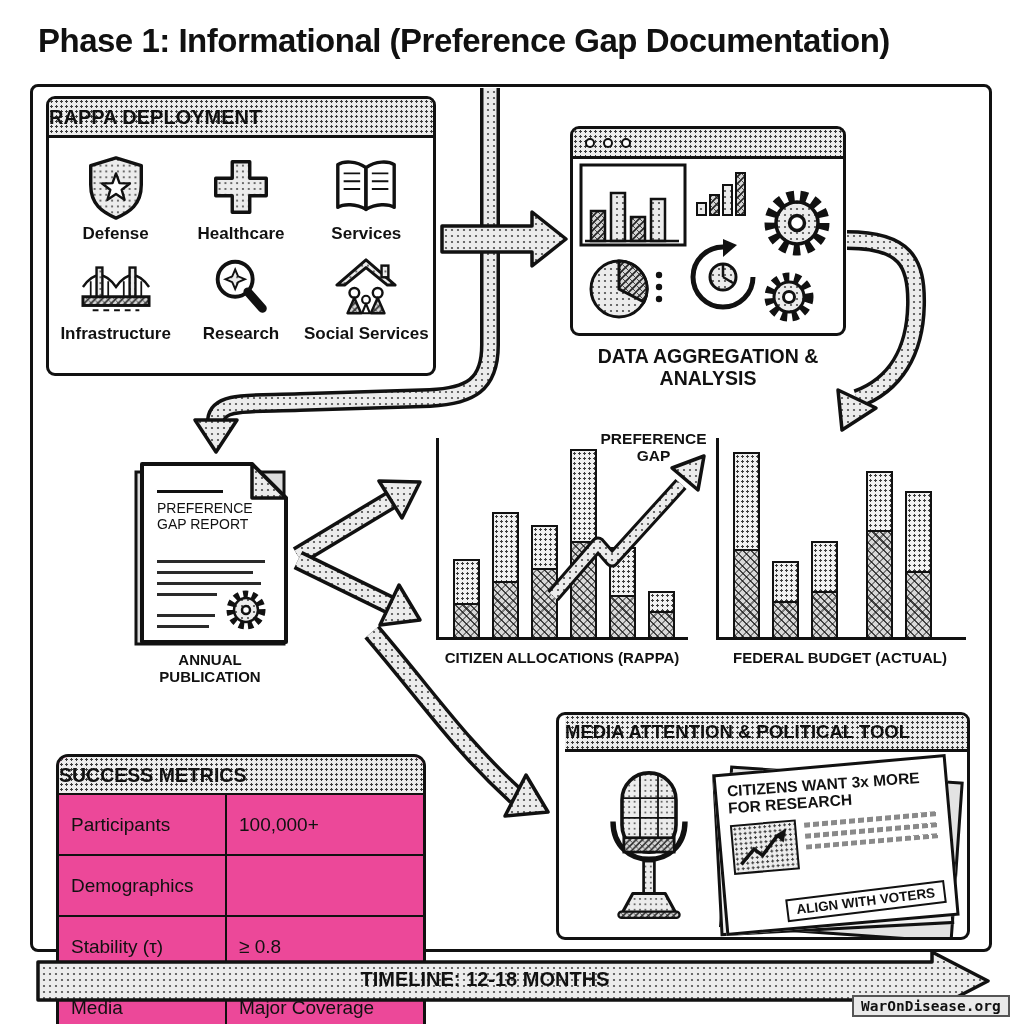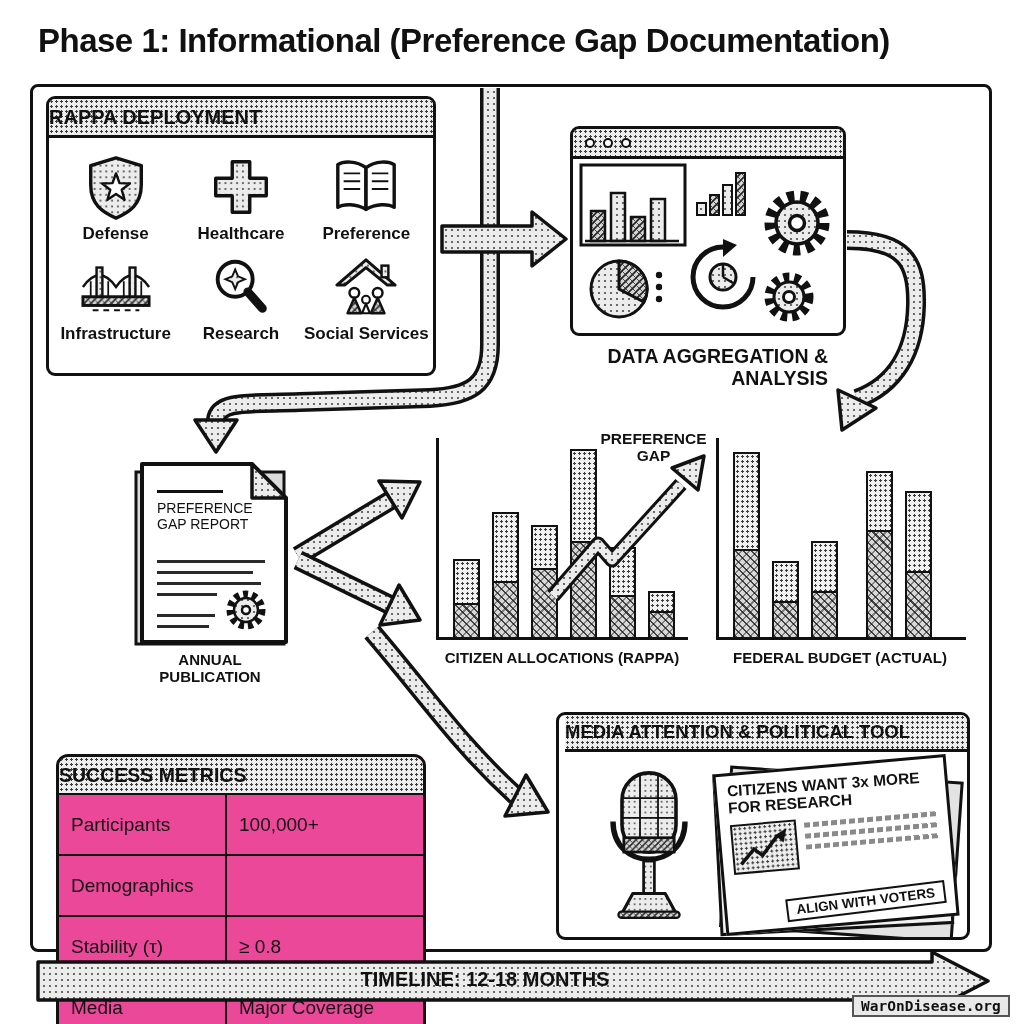--- a/index.html
+++ b/index.html
@@ -162,21 +162,21 @@
         <div class="cell-label">Healthcare</div>
       </div>
 
       <div class="cell">
         <svg viewBox="0 0 72 72">
           <path d="M36,16 C26,9 13,9 7,13 V57 C13,53 26,53 36,59 Z" fill="#fff" stroke="#111" stroke-width="3.5" stroke-linejoin="round"></path>
           <path d="M36,16 C46,9 59,9 65,13 V57 C59,53 46,53 36,59 Z" fill="#fff" stroke="#111" stroke-width="3.5" stroke-linejoin="round"></path>
           <path d="M13,22 H30 M13,30 H30 M13,38 H30 M42,22 H59 M42,30 H59 M42,38 H59" stroke="#111" stroke-width="2"></path>
           <path d="M36,16 V59" stroke="#111" stroke-width="2.5"></path>
         </svg>
-        <div class="cell-label">Preference</div>
+        <div class="cell-label">Services</div>
       </div>
 
       <div class="cell">
         <svg viewBox="0 0 72 72">
           <path d="M2,36 Q19,12 36,36 Q53,12 70,36" fill="none" stroke="#111" stroke-width="2.5"></path>
           <path d="M10,30 V46 M28,30 V46 M44,30 V46 M62,30 V46" stroke="#111" stroke-width="1.8"></path>
           <rect x="16" y="16" width="6" height="32" fill="url(#svg-ht)" stroke="#111" stroke-width="2.5"></rect>
           <rect x="50" y="16" width="6" height="32" fill="url(#svg-ht)" stroke="#111" stroke-width="2.5"></rect>
           <rect x="2" y="46" width="68" height="9" fill="url(#svg-hatch)" stroke="#111" stroke-width="3"></rect>
           <path d="M12,60 H60" stroke="#111" stroke-width="2" stroke-dasharray="6 5"></path>
@@ -249,21 +249,21 @@
         <circle cx="224" cy="64" r="21" fill="url(#svg-ht)" stroke="#111" stroke-width="3.5"></circle>
         <circle cx="224" cy="64" r="7.5" fill="#fff" stroke="#111" stroke-width="3.5"></circle>
       </g>
       <g>
         <circle cx="216" cy="138" r="20" fill="none" stroke="#111" stroke-width="9" stroke-dasharray="6 5"></circle>
         <circle cx="216" cy="138" r="15" fill="url(#svg-ht)" stroke="#111" stroke-width="3"></circle>
         <circle cx="216" cy="138" r="5.5" fill="#fff" stroke="#111" stroke-width="3"></circle>
       </g>
     </svg>
   </div>
-  <div class="caption" style="left:588px;top:346px;width:240px;font-size:19.5px;text-align:right;">DATA AGGREGATION &amp; ANALYSIS</div>
+  <div class="caption" style="left:588px;top:346px;width:240px;font-size:19.5px;">DATA AGGREGATION &amp; ANALYSIS</div>
 
   <div class="doc">
     <svg viewBox="0 0 160 190">
       <rect x="2" y="14" width="148" height="172" fill="#dcdcdc" stroke="#111" stroke-width="3"></rect>
       <path d="M8,6 H118 L152,40 V184 H8 Z" fill="#fff" stroke="#111" stroke-width="4" stroke-linejoin="round"></path>
       <path d="M118,6 V40 H152 Z" fill="url(#svg-ht)" stroke="#111" stroke-width="3.5" stroke-linejoin="round"></path>
     </svg>
     <div class="doc-rule"></div>
     <div class="doc-title">PREFERENCE GAP REPORT</div>
     <div class="doc-line" style="top:102px;width:108px;"></div>

